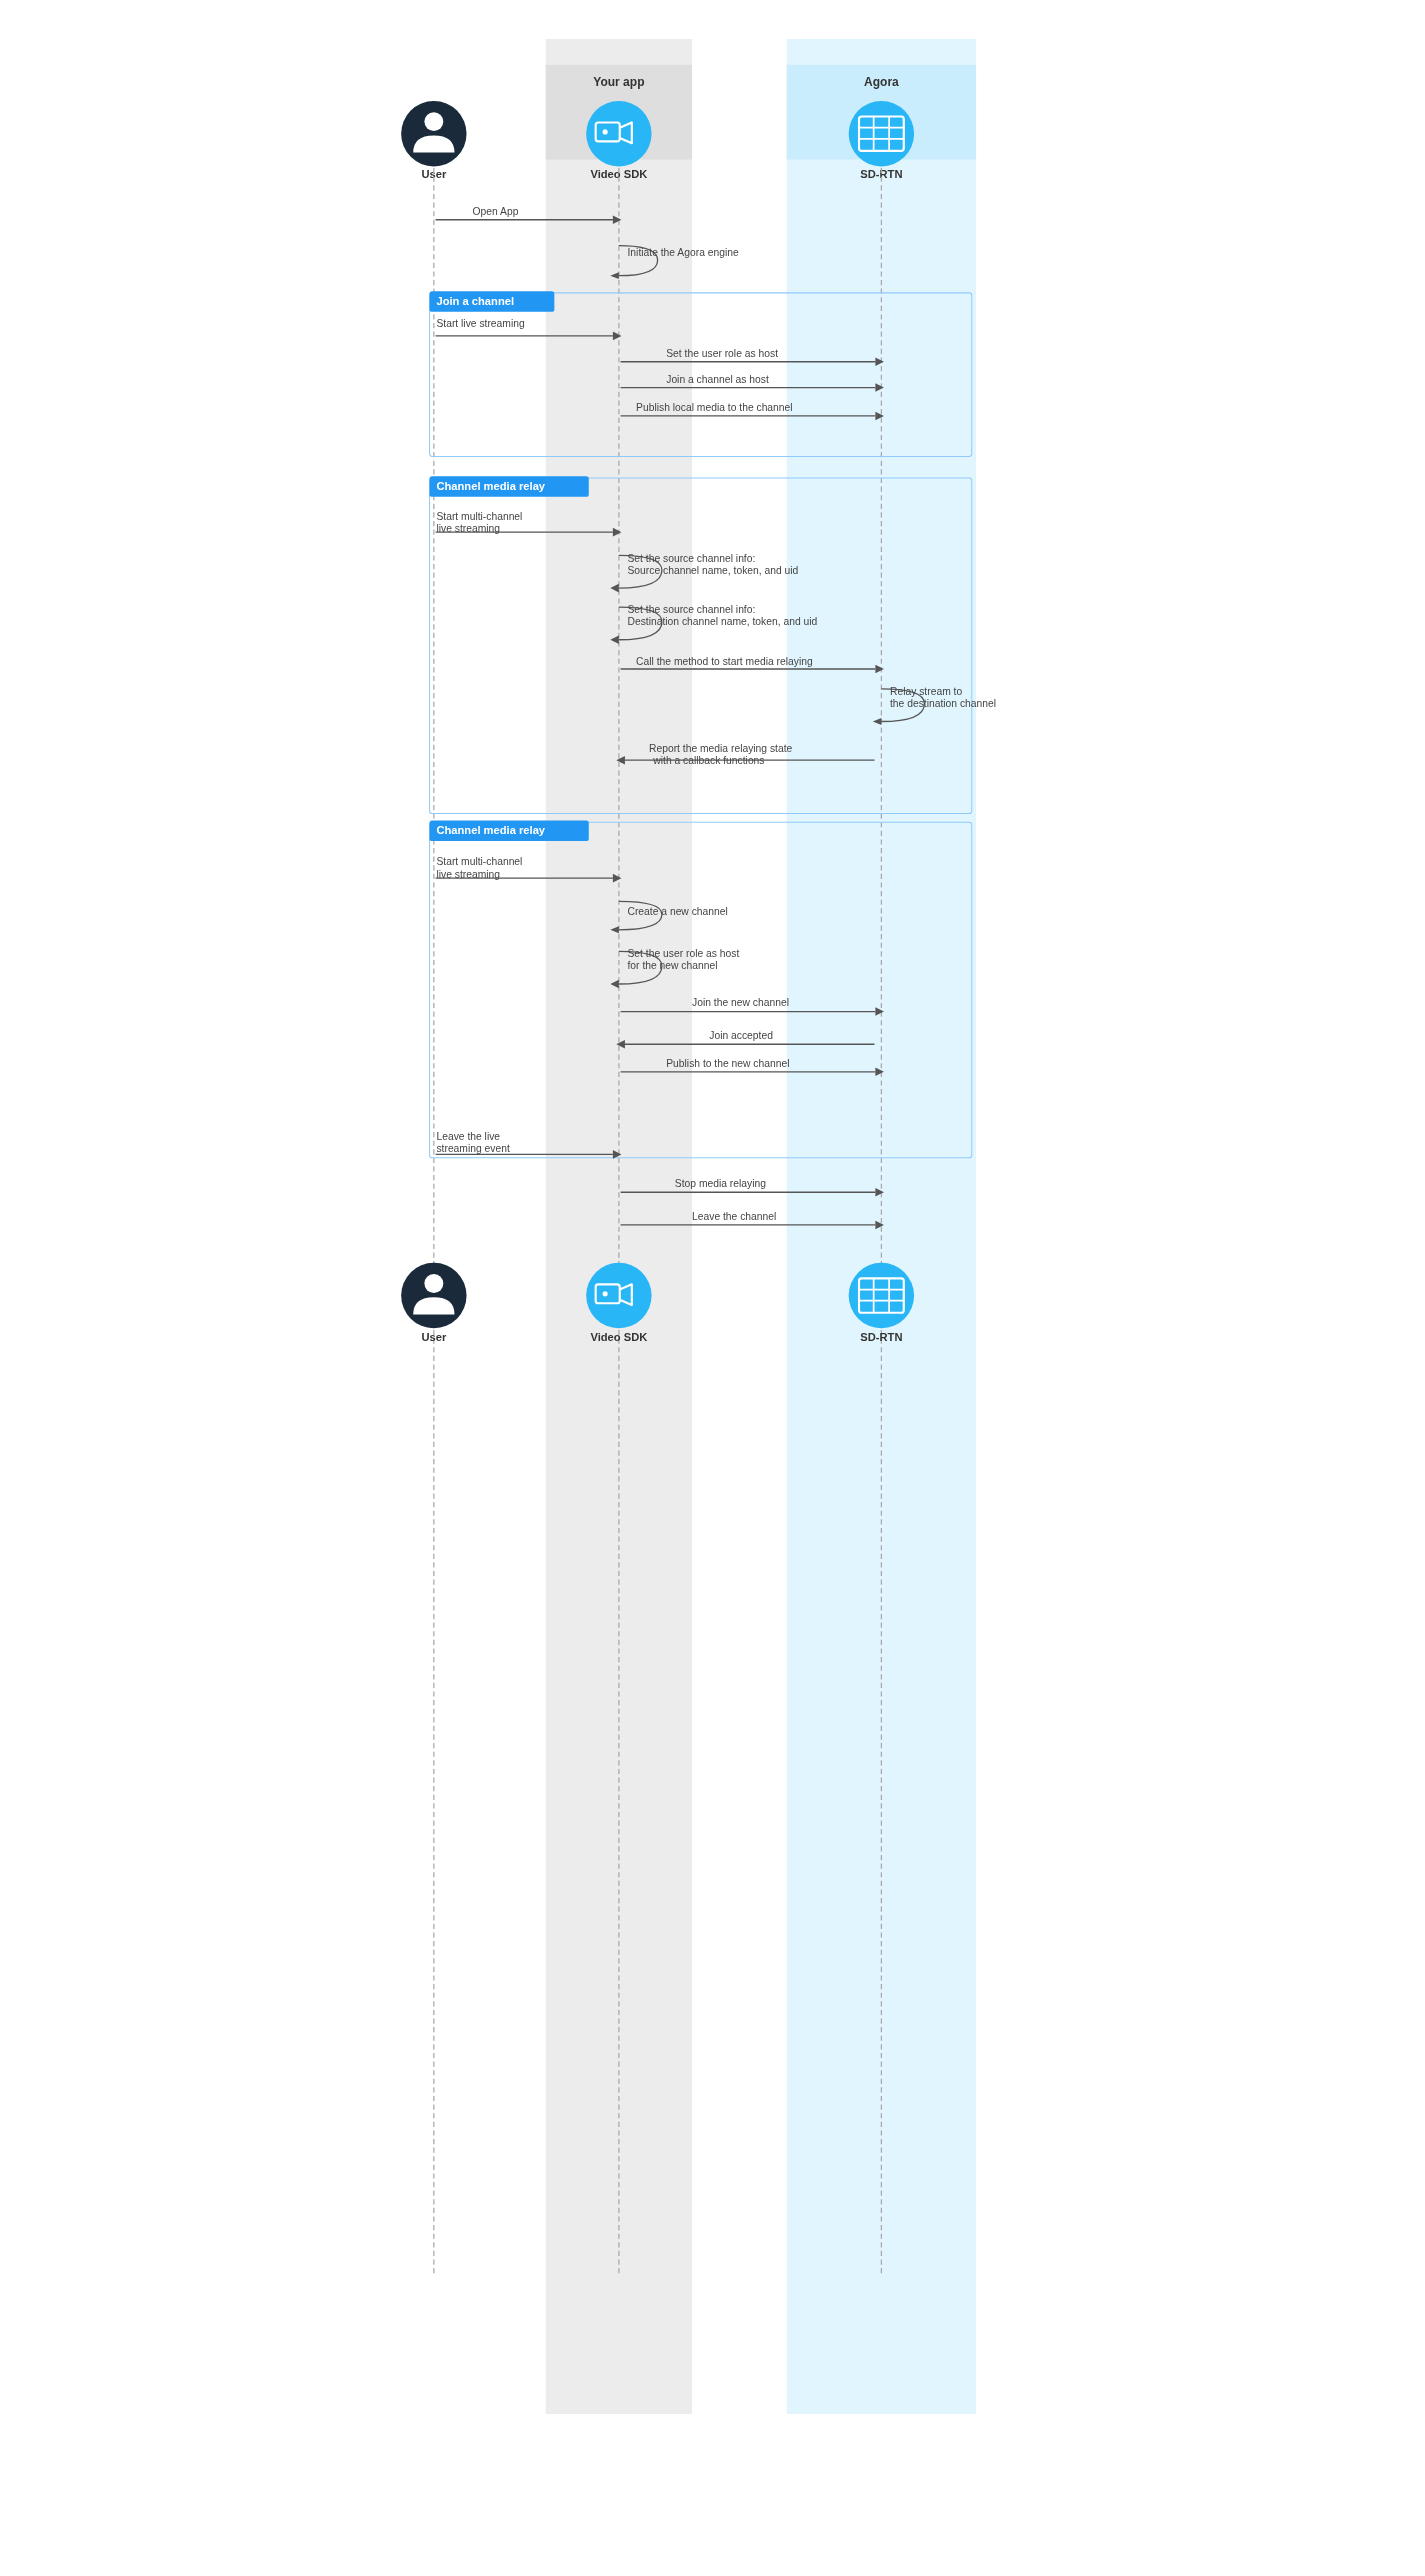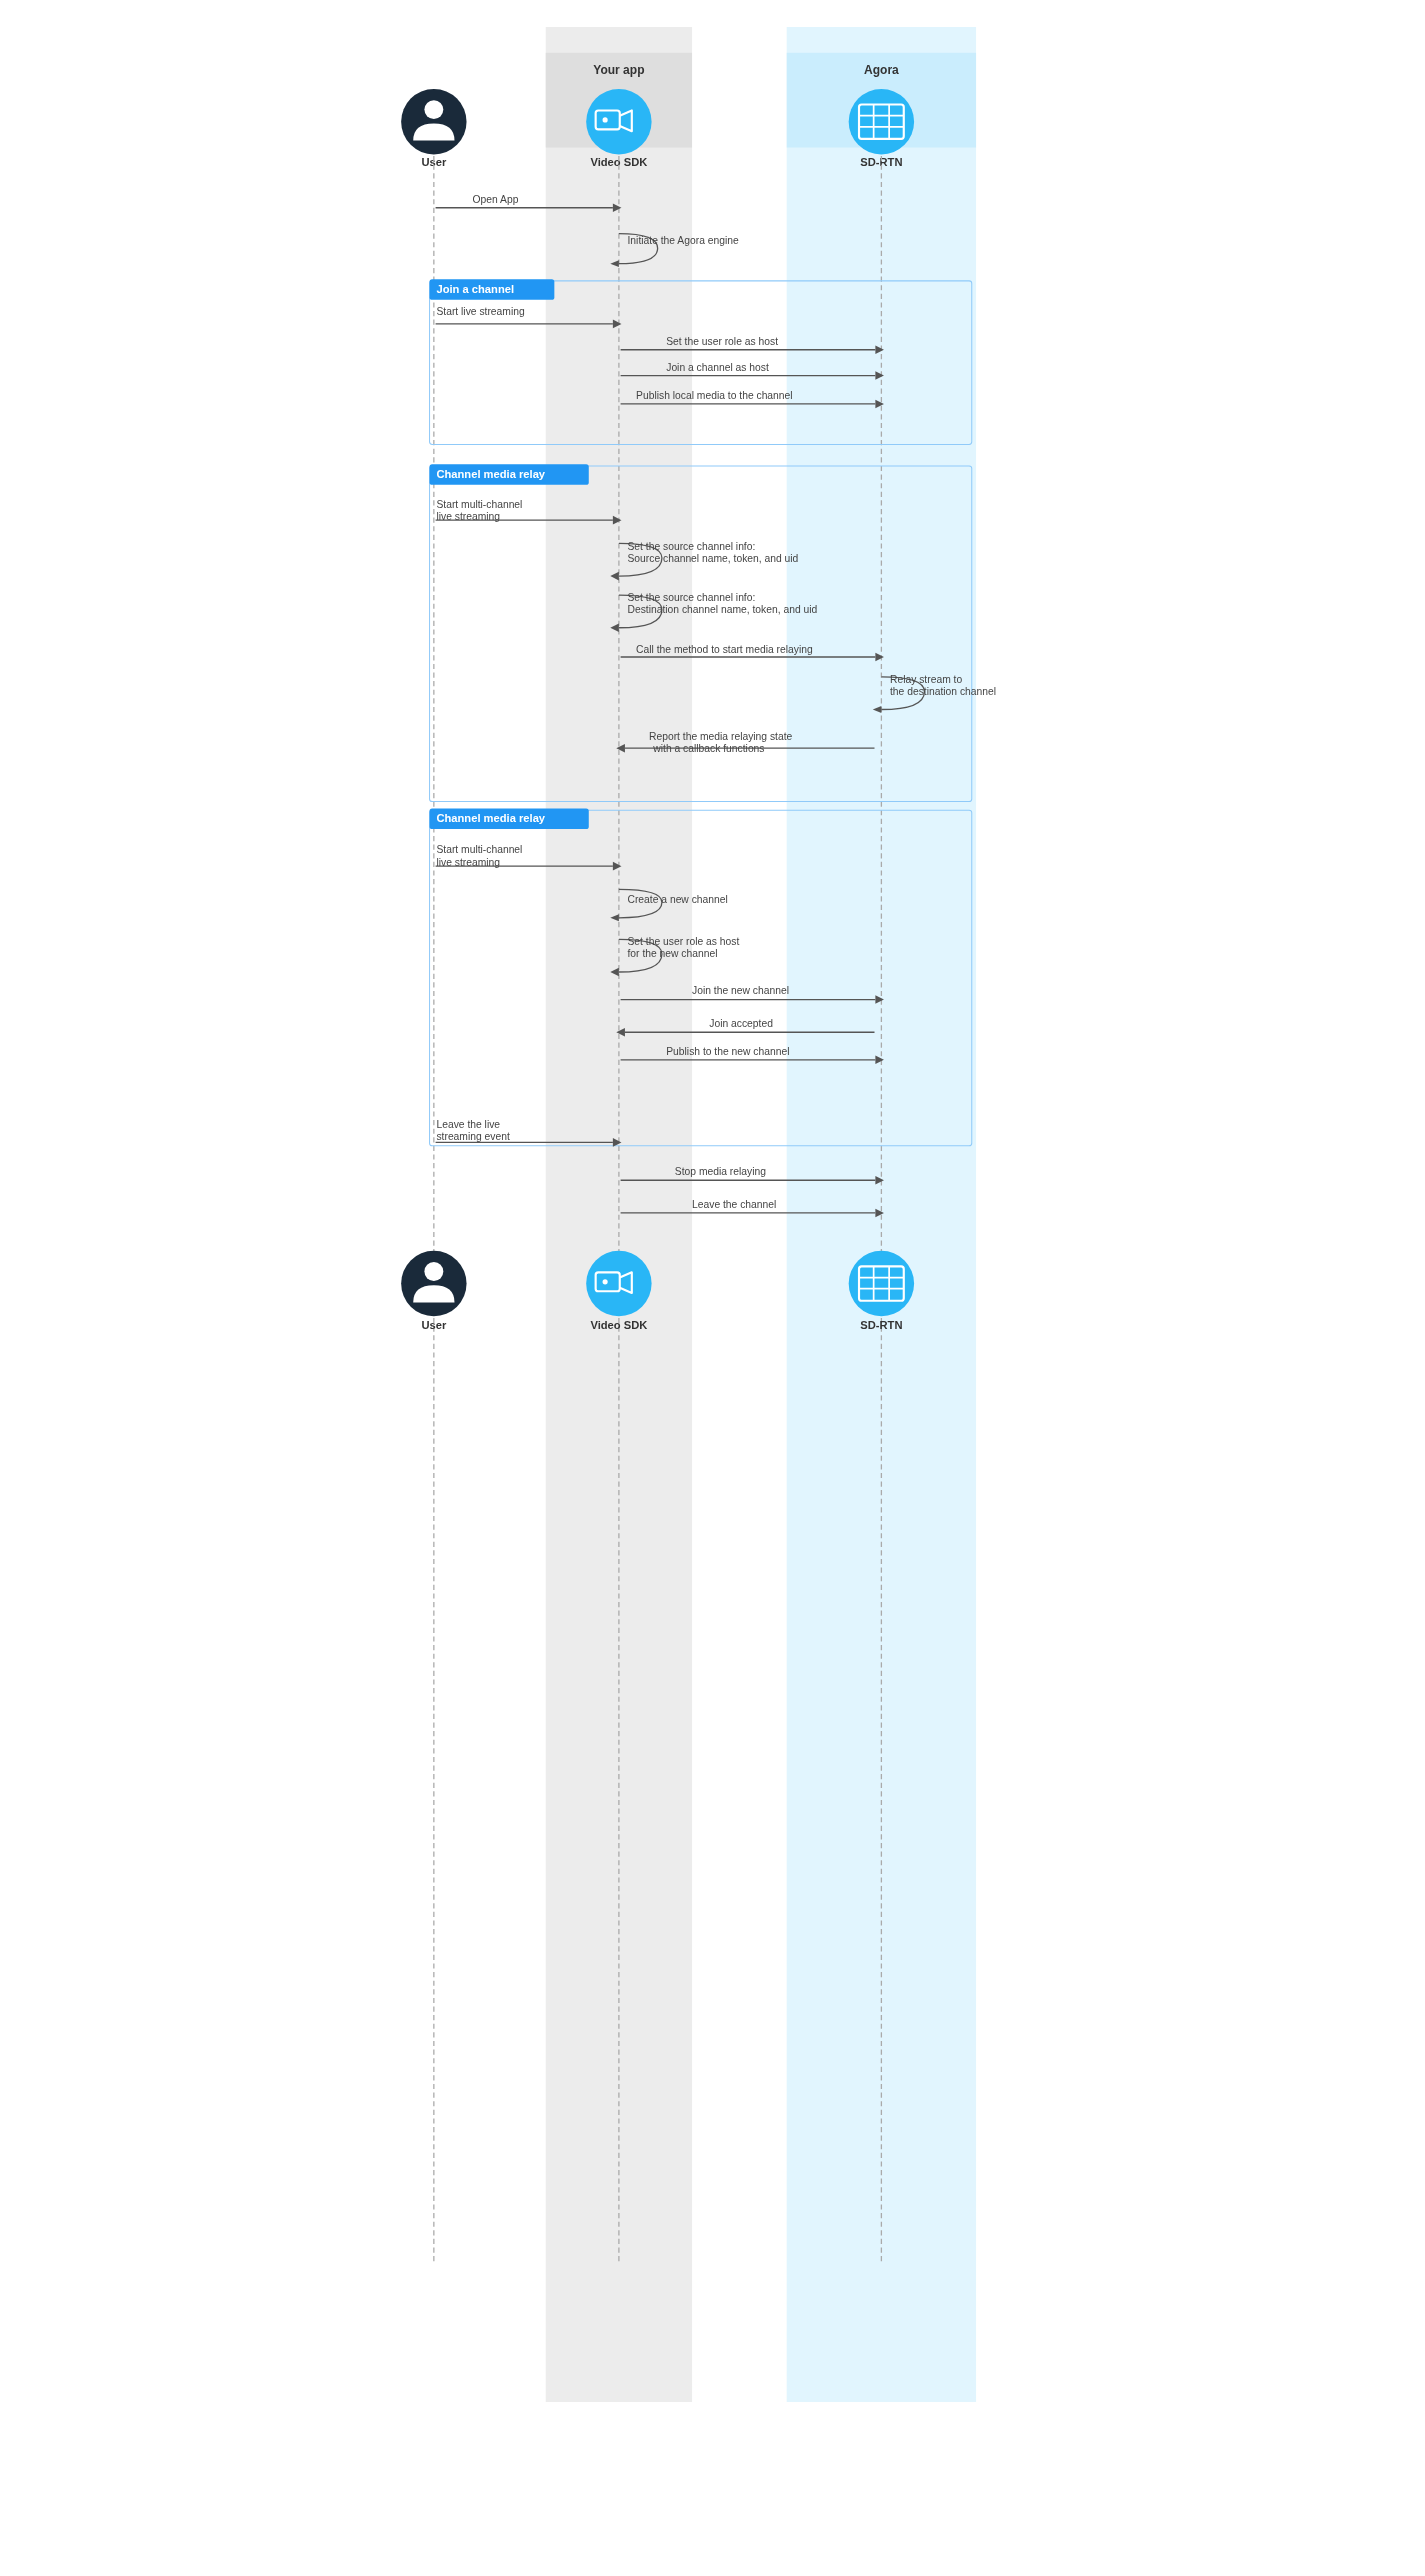--- a/index.html
+++ b/index.html
@@ -4,21 +4,21 @@
   <style>
     * { box-sizing: border-box; margin: 0; padding: 0; }
     body {
       background: #fff;
       font-family: -apple-system, BlinkMacSystemFont, 'Segoe UI', Arial, sans-serif;
       font-size: 11.5px;
       color: #333;
     }
     .diagram-container {
       width: 713px;
-      margin: 0 auto;
+      margin: 12px auto;
       padding: 26.5px 8.8px;
       position: relative;
     }
 
     
     .main-svg {
       display: block;
       width: 100%;
     }
   </style>

